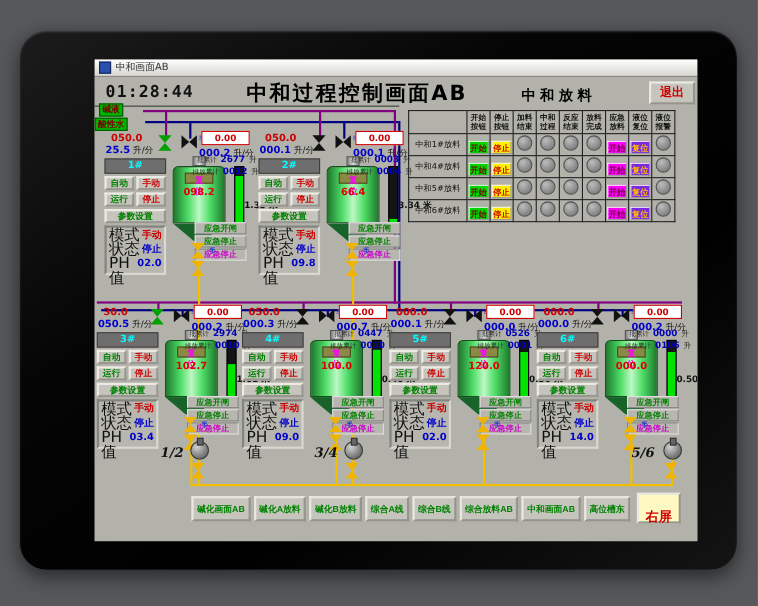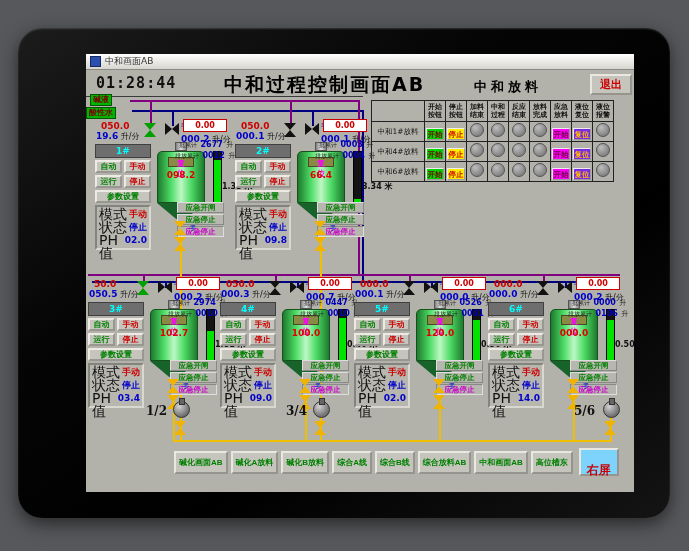--- a/index.html
+++ b/index.html
@@ -73,26 +73,26 @@
   .cnt .cu{font-size:7px;color:#222;}
   .em{position:absolute;left:82px;top:84px;width:47px;}
   .embtn{display:block;width:100%;height:11px;margin-bottom:1px;background:#b8b7af;border:1px outset #ddd;
          font-size:7.5px;line-height:8px;padding:0;font-weight:bold;cursor:default;}
   .em1,.em2{color:#008000;}
   .em3{color:#cc00cc;border-style:inset;}
   
   .pump{position:absolute;width:15px;height:15px;border-radius:50%;border:1px solid #333;
         background:radial-gradient(circle at 35% 30%,#d2d2d2,#7e7e7e 60%,#4f4f4f);}
   .pump::after{content:"";position:absolute;left:5px;top:-4px;width:4px;height:5px;background:#666;border:1px solid #333;}
-  .pump-label{position:absolute;font-size:12px;font-weight:bold;color:#111;font-family:"DejaVu Serif","Liberation Serif",serif;}
+  .pump-label{position:absolute;font-size:12px;font-weight:bold;color:#111;font-family:"DejaVu Serif","Liberation Serif",serif;font-style:italic;}
   
   .navrow{position:absolute;left:88px;top:378px;display:flex;align-items:center;gap:3px;}
   .navbtn{height:23px;background:#c6c5bd;border:2px outset #e9e8e0;font-size:8px;font-weight:bold;
           color:#008000;padding:0 3px;white-space:nowrap;cursor:default;}
-  .rsbtn{height:26px;background:#7dd3fc;border:2px outset #e9e8e0;font-size:12px;font-weight:bold;
+  .rsbtn{height:26px;background:#fef9c3;border:2px outset #e9e8e0;font-size:12px;font-weight:bold;
          color:#cc0000;padding:12px 6px;margin-left:3px;white-space:nowrap;cursor:default;}
   
   .tbl-title{left:388px;top:8px;font-size:13px;font-weight:bold;letter-spacing:4px;color:#000;white-space:nowrap;}
   .exitbtn{position:absolute;left:504px;top:4px;width:42px;height:21px;background:#c6c5bd;
            border:2px outset #e9e8e0;color:#cc0000;font-weight:bold;font-size:11px;line-height:15px;cursor:default;}
   table.dtable{position:absolute;left:285px;top:30px;border-collapse:collapse;table-layout:fixed;}
   .dtable th,.dtable td{border:1px solid #222;padding:0;text-align:center;vertical-align:middle;}
   .dtable th{font-size:7px;line-height:8px;font-weight:bold;color:#111;height:20px;}
   .dtable td{height:19px;}
   .rowlabel{font-size:7.5px;color:#111;white-space:nowrap;}
@@ -146,21 +146,21 @@
           <div class="pipe" style="left: 345px; top: 212px; width: 2px; height: 6px; background: rgb(0, 0, 128);"></div>
           <div class="pipe" style="left: 353px; top: 307px; width: 2px; height: 63px; background: rgb(240, 192, 0);"></div>
           <div class="pipe" style="left: 457px; top: 205px; width: 2px; height: 9px; background: rgb(128, 0, 128);"></div>
           <div class="pipe" style="left: 479px; top: 212px; width: 2px; height: 6px; background: rgb(0, 0, 128);"></div>
           <div class="pipe" style="left: 487px; top: 307px; width: 2px; height: 63px; background: rgb(240, 192, 0);"></div>
         </div>
       <div id="units">
           <div class="unit" style="left: 9px; top: 48px;">
     <div class="u-set">050.0</div>
     <div class="u-flow">
-      <span class="v">19.6</span>
+      <span class="v">25.5</span>
       <span class="u">升/分</span></div>
     <span class="valve vert v-green" style="left:48px;top:6px;"></span>
     <span class="valve v-black" style="left:70px;top:5px;"></span>
     <span class="vtag" style="left:86px;top:4px;">手</span>
     <div class="meter">0.00</div>
     <div class="u-mflow">
       <span class="v">000.2</span>
       <span class="u">升/分</span></div>
     <div class="panel">
       <div class="phead">1#</div>
@@ -280,21 +280,21 @@
     <div class="em">
       <button class="embtn em1">应急开闸</button>
       <button class="embtn em2">应急停止</button>
       <button class="embtn em3">应急停止</button>
     </div>
     <span class="valve vert v-yellow" style="left:78px;top:104px;"></span>
     <span class="valve vert v-yellow" style="left:78px;top:120px;"></span>
     <span class="vtag" style="left:95px;top:106px;">手</span>
           </div>
           <div class="unit" style="left: 2px; top: 206px;">
-    <div class="u-set">50.0</div>
+    <div class="u-set">30.0</div>
     <div class="u-flow">
       <span class="v">050.5</span>
       <span class="u">升/分</span></div>
     <span class="valve vert v-green" style="left:48px;top:6px;"></span>
     <span class="valve v-black" style="left:70px;top:5px;"></span>
     <span class="vtag" style="left:86px;top:4px;">手</span>
     <div class="meter">0.00</div>
     <div class="u-mflow">
       <span class="v">000.2</span>
       <span class="u">升/分</span></div>
@@ -605,20 +605,32 @@
     <td><button class="cellbtn cb-stop">停止</button></td>
     <td><span class="lamp"></span></td>
     <td><span class="lamp"></span></td>
     <td><span class="lamp"></span></td>
     <td><span class="lamp"></span></td>
     <td><button class="cellbtn cb-em">开始</button></td>
     <td><button class="cellbtn cb-reset">复位</button></td>
     <td><span class="lamp"></span></td>
   </tr>
             <tr>
+    <td class="rowlabel">中和5#放料</td>
+    <td><button class="cellbtn cb-start">开始</button></td>
+    <td><button class="cellbtn cb-stop">停止</button></td>
+    <td><span class="lamp"></span></td>
+    <td><span class="lamp"></span></td>
+    <td><span class="lamp"></span></td>
+    <td><span class="lamp"></span></td>
+    <td><button class="cellbtn cb-em">开始</button></td>
+    <td><button class="cellbtn cb-reset">复位</button></td>
+    <td><span class="lamp"></span></td>
+  </tr>
+            <tr>
     <td class="rowlabel">中和6#放料</td>
     <td><button class="cellbtn cb-start">开始</button></td>
     <td><button class="cellbtn cb-stop">停止</button></td>
     <td><span class="lamp"></span></td>
     <td><span class="lamp"></span></td>
     <td><span class="lamp"></span></td>
     <td><span class="lamp"></span></td>
     <td><button class="cellbtn cb-em">开始</button></td>
     <td><button class="cellbtn cb-reset">复位</button></td>
     <td><span class="lamp"></span></td>

